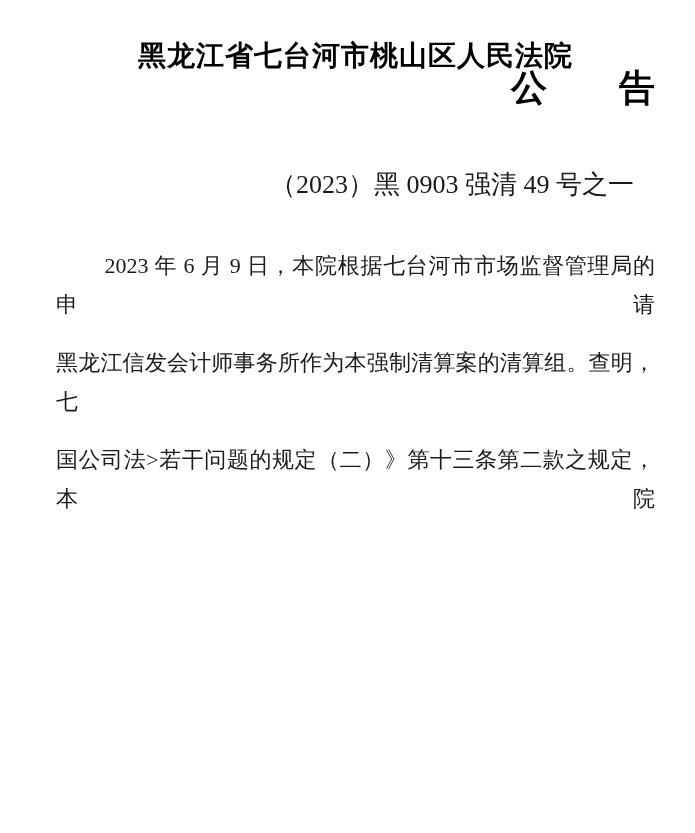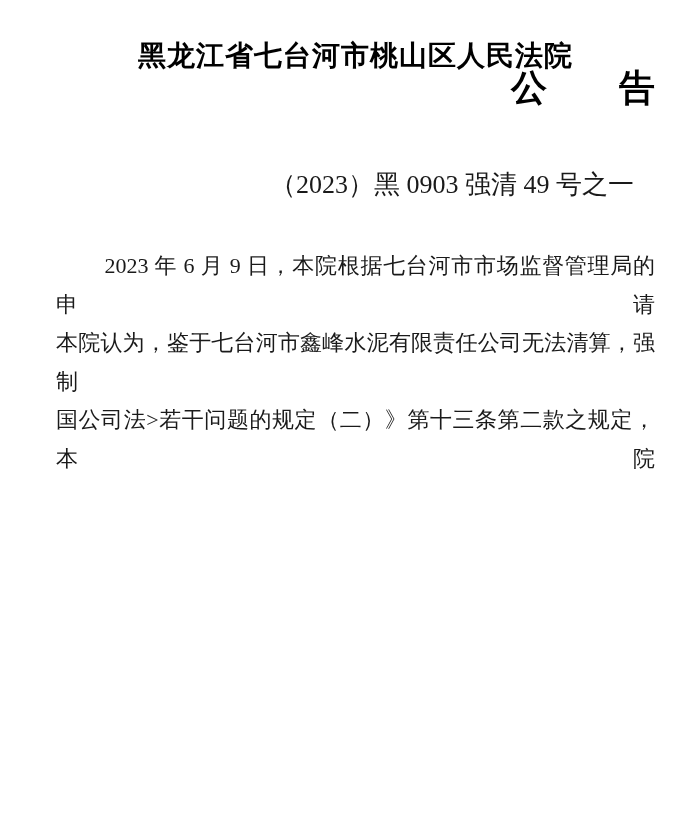--- a/index.html
+++ b/index.html
@@ -45,36 +45,37 @@
   }
   .body-block {
     margin-top: 50px;
     font-size: 22px;
     line-height: 38.5px;
   }
   .body-line {
     text-align: justify;
     text-align-last: justify;
     text-justify: inter-character;
+    margin-top: 20px;
   }
   .body-line.first-line {
     text-indent: 2.2em;
   }
 </style>
 </head>
 <body>
 
 <div class="page">
 
   <h1 class="court-title">黑龙江省七台河市桃山区人民法院</h1>
 
   <div class="doc-title">公　　告</div>
 
   <div class="case-number">（2023）黑 0903 强清 49 号之一</div>
 
   <div class="body-block">
     <div class="body-line first-line">2023 年 6 月 9 日，本院根据七台河市市场监督管理局的申请</div>
-    <div class="body-line">本院认为，鉴于七台河市鑫峰水泥有限责任公司无法清算，强制</div>
+    <div class="body-line">黑龙江信发会计师事务所作为本强制清算案的清算组。查明，七</div>
     <div class="body-line">国公司法&gt;若干问题的规定（二）》第十三条第二款之规定，本院</div>
 
   </div>
 
 </div>
 
 </body></html>

